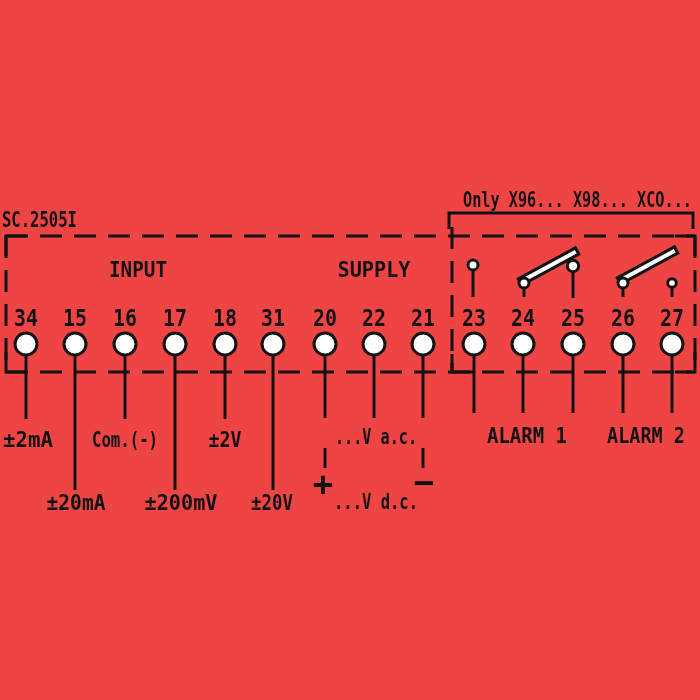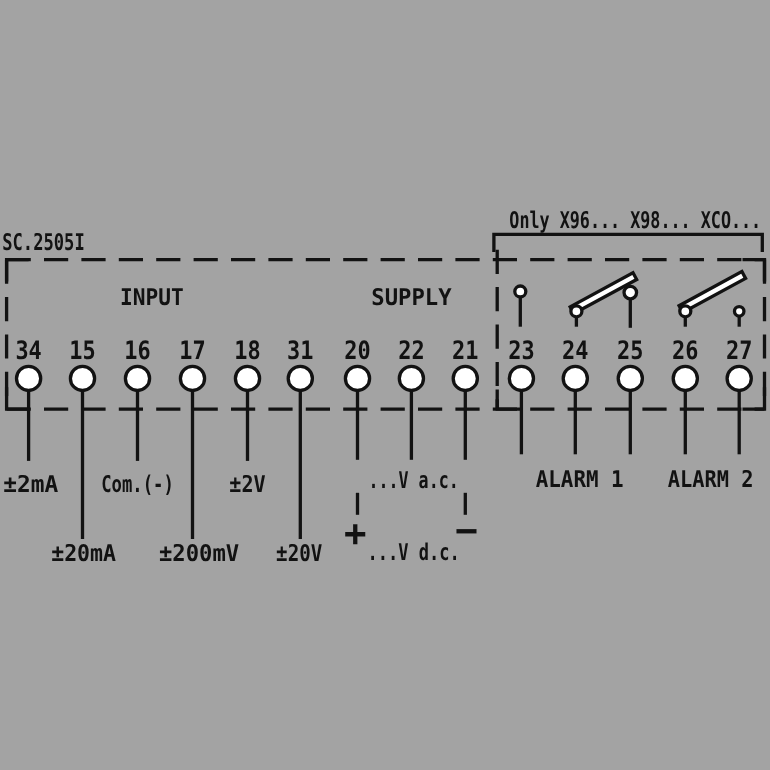--- a/index.html
+++ b/index.html
@@ -1,16 +1,16 @@
 <!DOCTYPE html>
 <html style="--ink: #121212;"><head>
 <meta charset="utf-8">
 <style>
   html,body{margin:0;padding:0;background:#ffffff;}
-  .page{width:700px;height:700px;background:#a3a3a3;position:relative;overflow:hidden;}
+  .page{width:700px;height:700px;background:#ef4444;position:relative;overflow:hidden;}
   svg{display:block;}
   .t{font-family:"DejaVu Sans Mono","Liberation Mono",monospace;font-weight:bold;fill:var(--ink,#121212);}
   .ln{stroke:var(--ink,#121212);stroke-width:3;fill:none;stroke-linecap:butt;}
   .dash{stroke:var(--ink,#121212);stroke-width:3;fill:none;stroke-dasharray:22 12;}
   .solid{stroke:var(--ink,#121212);stroke-width:3;fill:none;}
   .node{fill:#ffffff;stroke:var(--ink,#121212);stroke-width:3;}
   .blade{fill:#ffffff;stroke:var(--ink,#121212);stroke-width:3;}
 </style>
 </head>
 <body style="background: rgb(255, 255, 255);">

